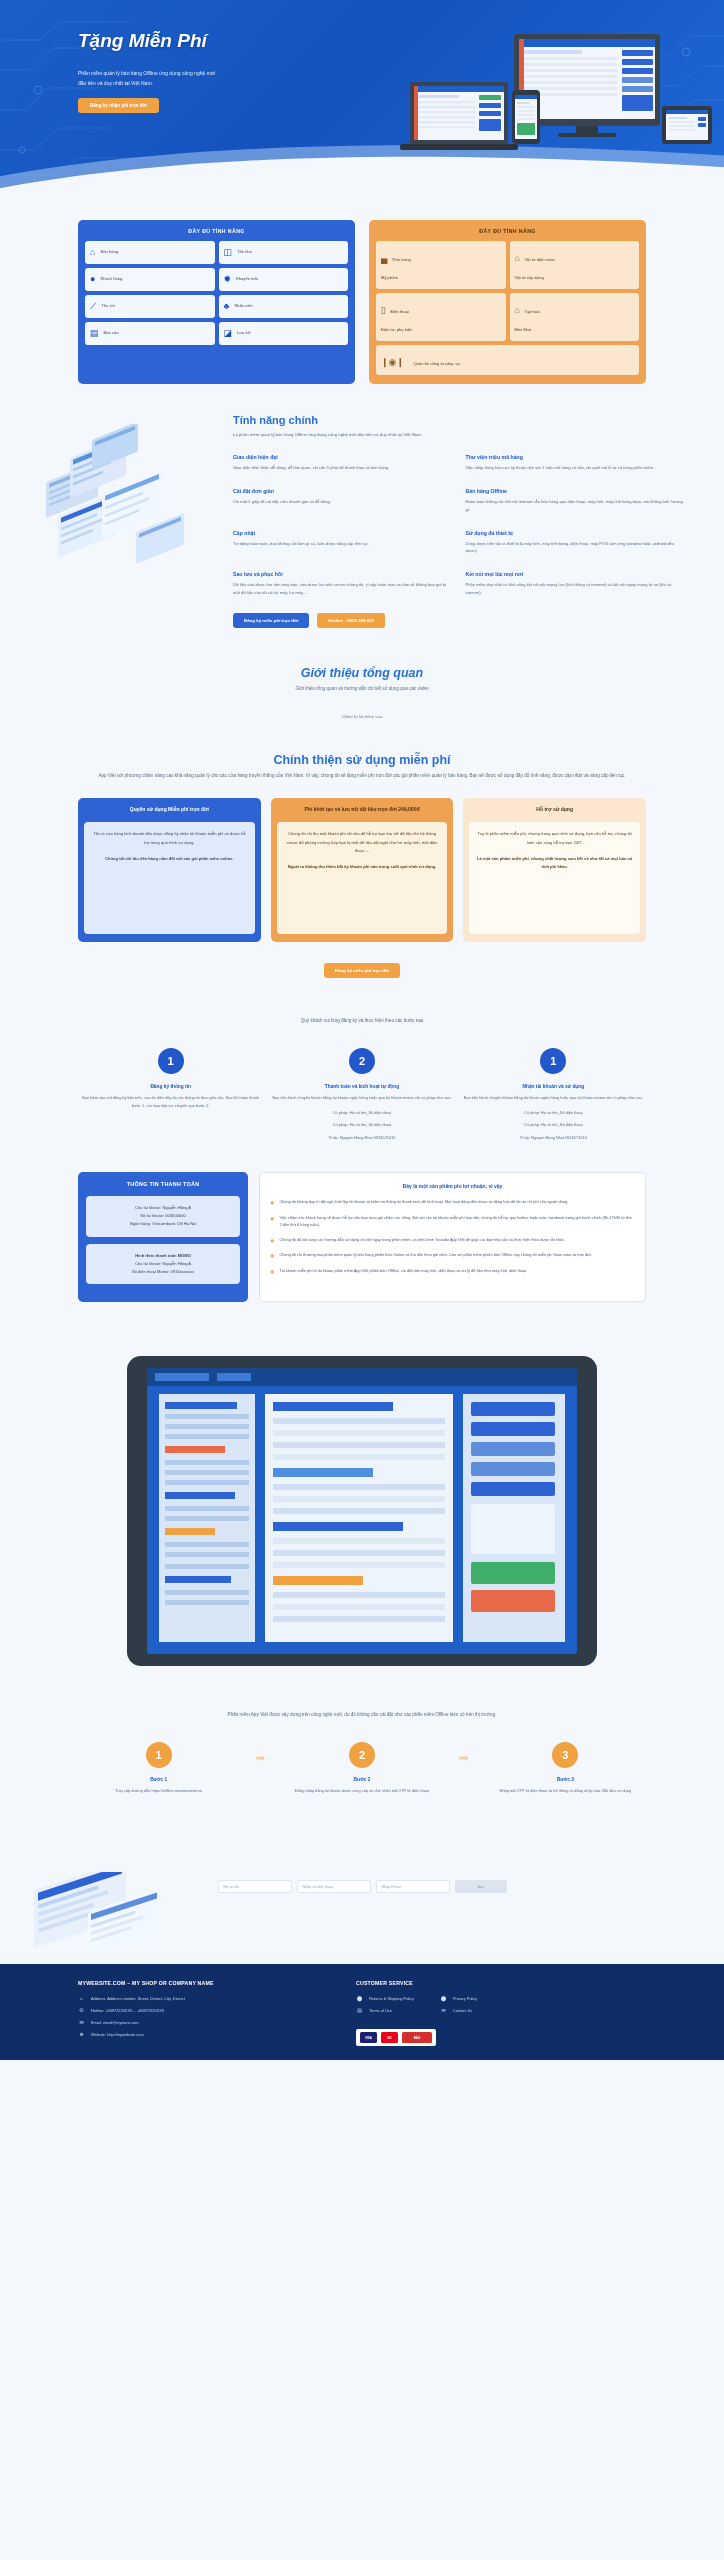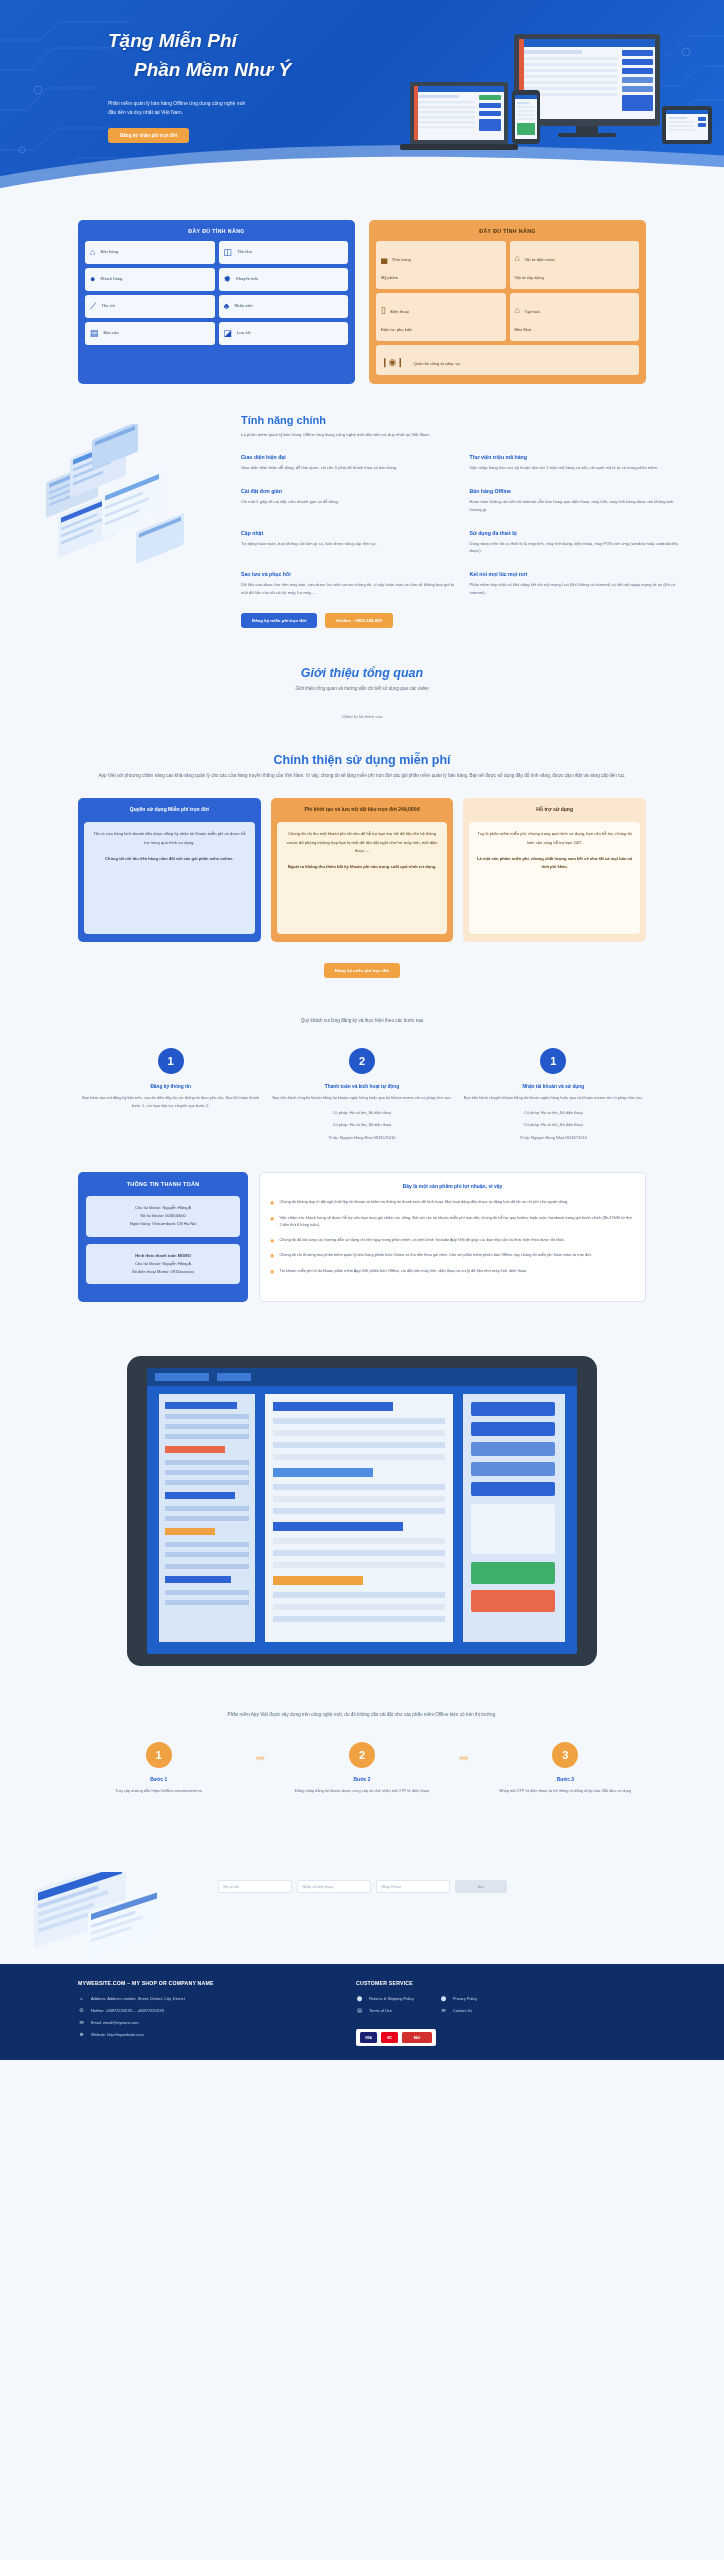--- a/index.html
+++ b/index.html
@@ -36,21 +36,20 @@
     border-radius: 2px;
     border: 1px solid #e9a44f;
   }
 
   
   .hero {
     position: relative;
     height: 200px;
     background: linear-gradient(135deg, #1c5fc9 0%, #1453bd 45%, #1f68d6 100%);
     overflow: hidden;
-    padding-left: 30px;
   }
   .hero-circuit {
     position: absolute; inset: 0;
     opacity: .5;
   }
   .hero-swoosh {
     position: absolute;
     left: -10px; right: -10px; bottom: -4px;
     height: 70px;
   }
@@ -139,21 +138,21 @@
   .fbox.orange .fcell-label { color: #5a3f18; margin-top: 4px; }
   .fcell-ico { font-size: 9px; color: #1d4fbb; line-height: 1; }
   .fbox.orange .fcell-ico { color: #8a5a20; }
   .fcell.wide { grid-column: 1 / span 2; display: flex; align-items: center; }
   .fbox.orange .fcell.wide .fcell-label { margin-top: 0; }
 
   
   .mainfeat {
     display: flex;
     padding: 30px 40px 0;
-    gap: 18px;
+    gap: 10px;
     align-items: flex-start;
   }
   .mf-left { width: 175px; padding-top: 10px; }
   .mf-right { flex: 1; padding-left: 8px; }
   .mf-title {
     color: #2a6fd6;
     font-size: 11px;
     font-weight: bold;
   }
   .mf-lead {
@@ -471,21 +470,20 @@
       <rect x="283" y="93" width="26" height="1.8" fill="#e2eaf6"></rect>
       <rect x="283" y="97" width="26" height="1.8" fill="#e2eaf6"></rect>
       <rect x="283" y="101" width="26" height="1.8" fill="#e2eaf6"></rect>
       <rect x="312" y="89" width="8" height="4" rx="1" fill="#2d63d2"></rect>
       <rect x="312" y="95" width="8" height="4" rx="1" fill="#2d63d2"></rect>
     </svg>
 
     <div class="hero-inner">
       <h1>
         <span>Tặng Miễn Phí</span>
-        <span class="l2">Phần Mềm Như Ý</span>
       </h1>
       <p class="hero-sub">Phần mềm quản lý bán hàng Offline ứng dụng công nghệ mới đầu tiên và duy nhất tại Việt Nam.</p>
       <button class="hero-cta">Đăng ký nhận phí trọn đời</button>
     </div>
   </div>
 
   <div class="fbox-wrap">
     <div class="fbox blue">
       <div class="fbox-title">ĐẦY ĐỦ TÍNH NĂNG</div>
       <div class="fgrid">

